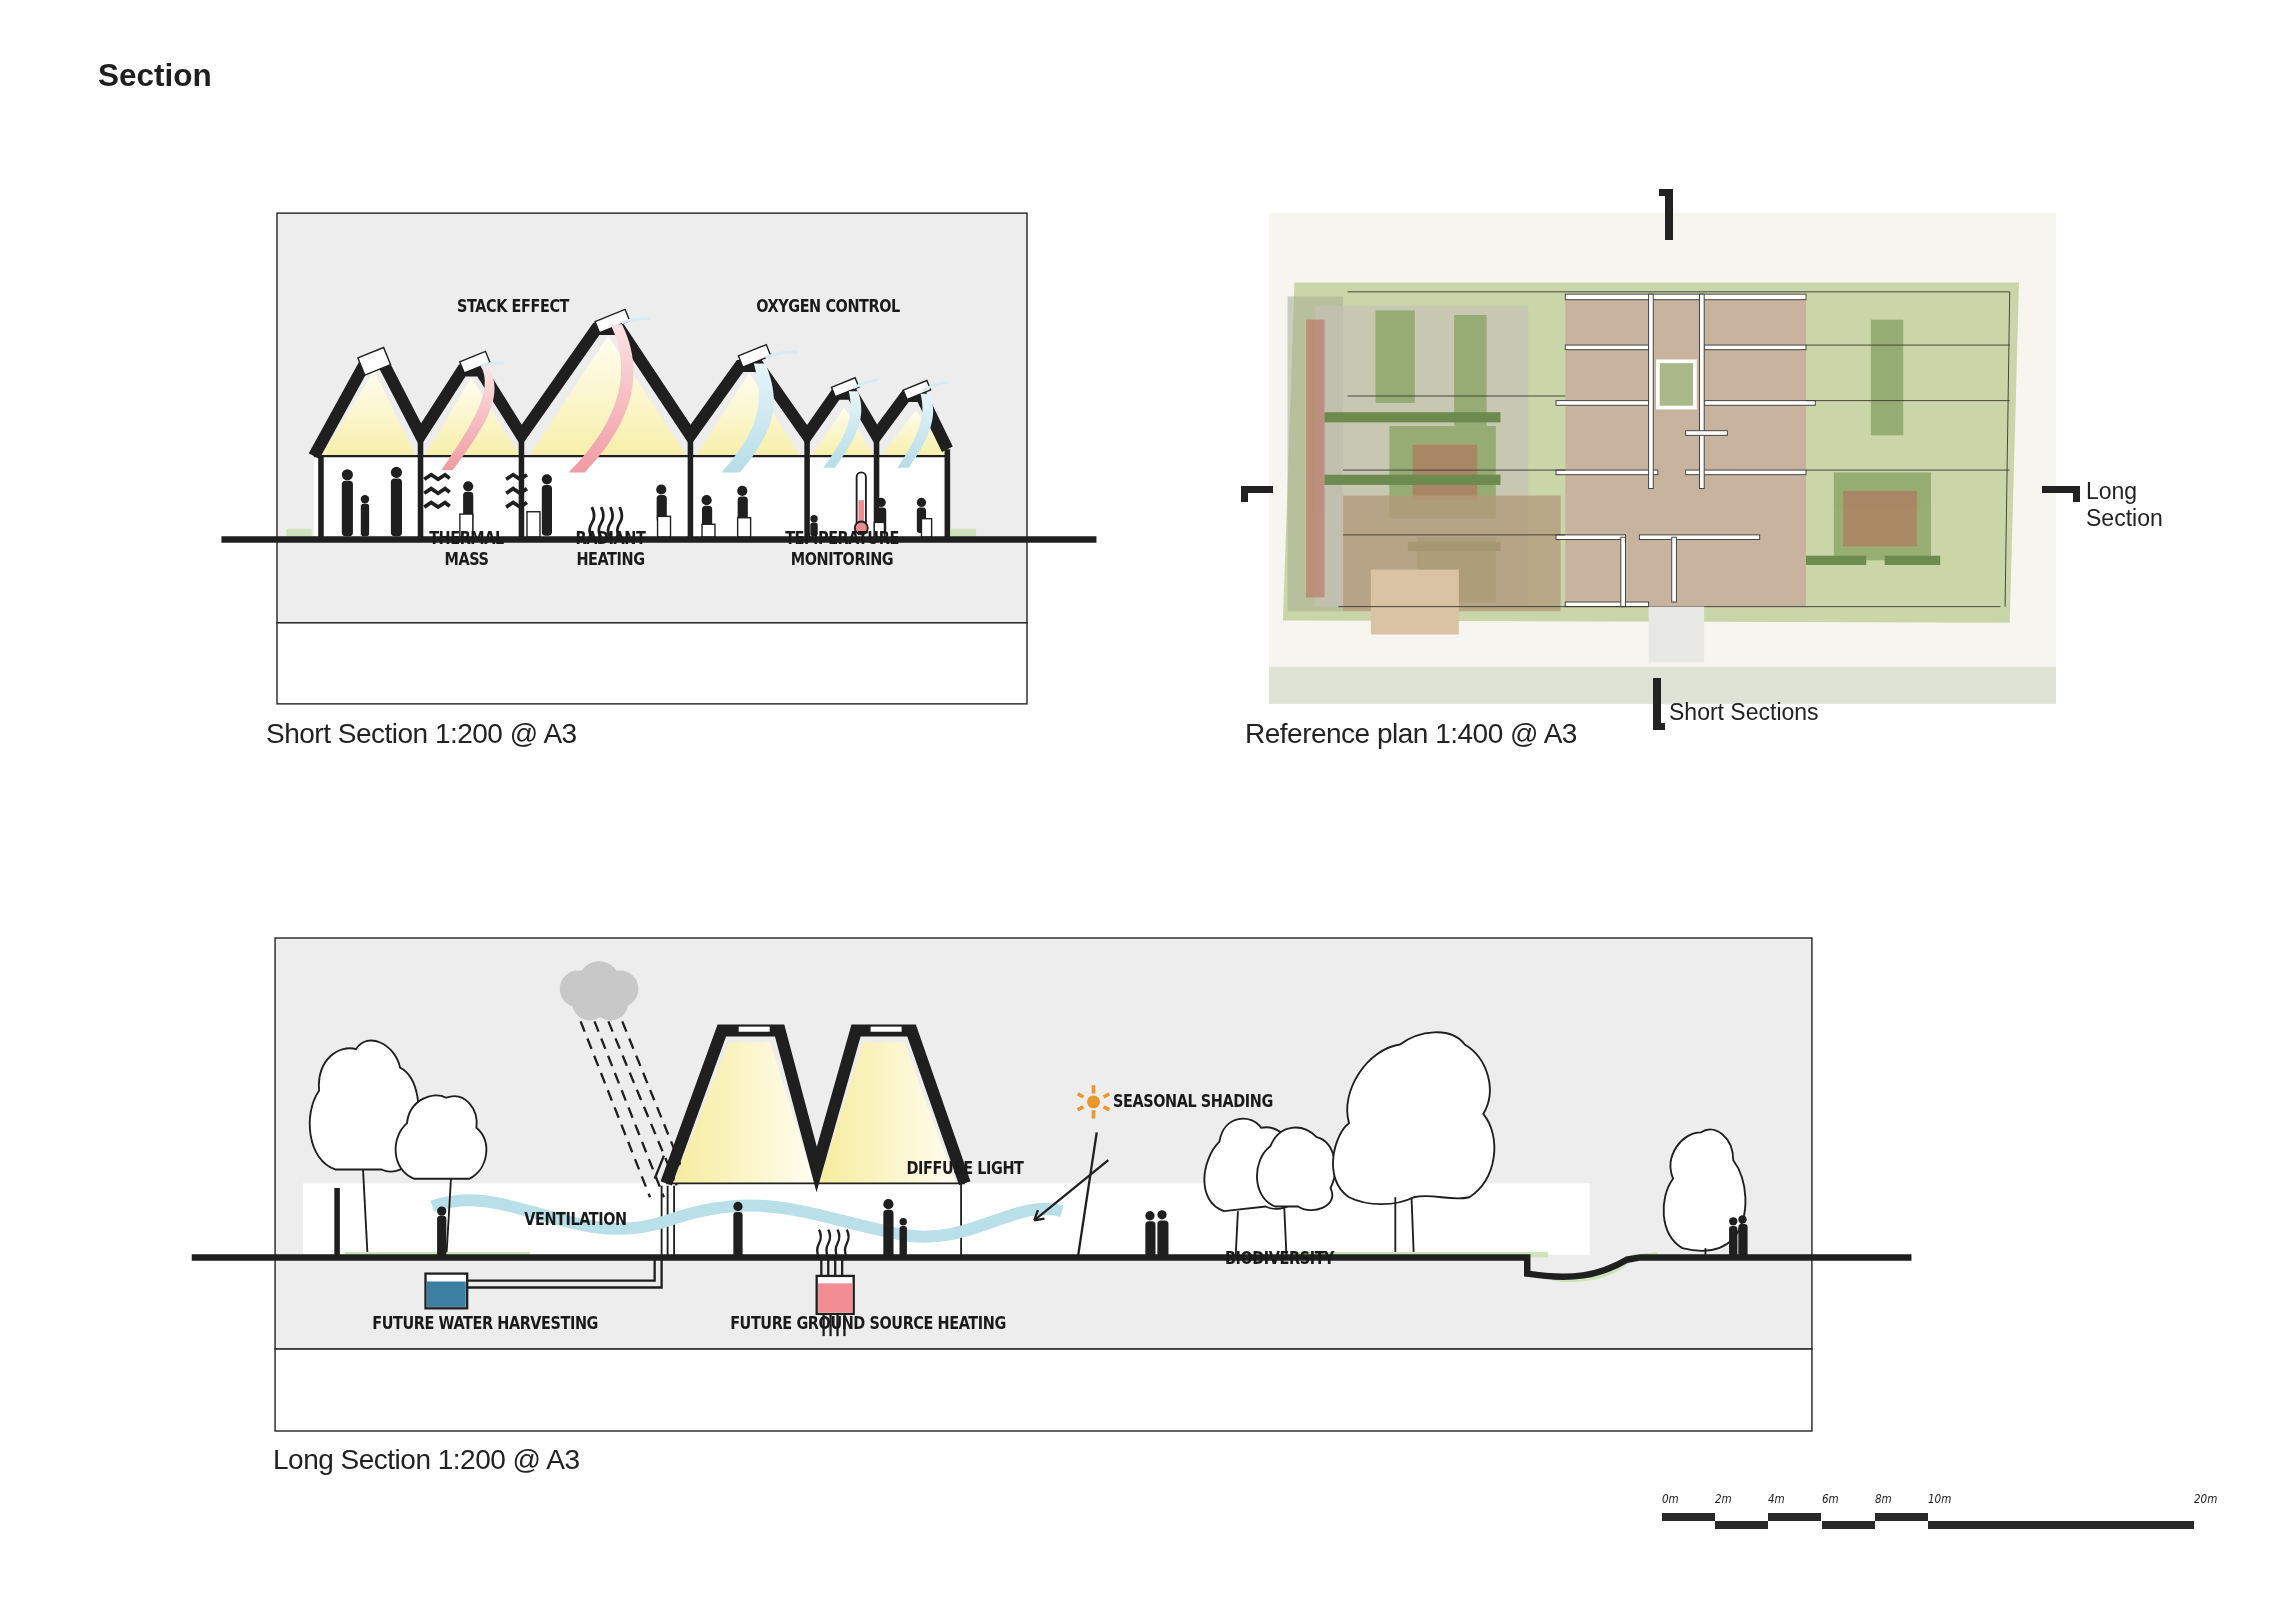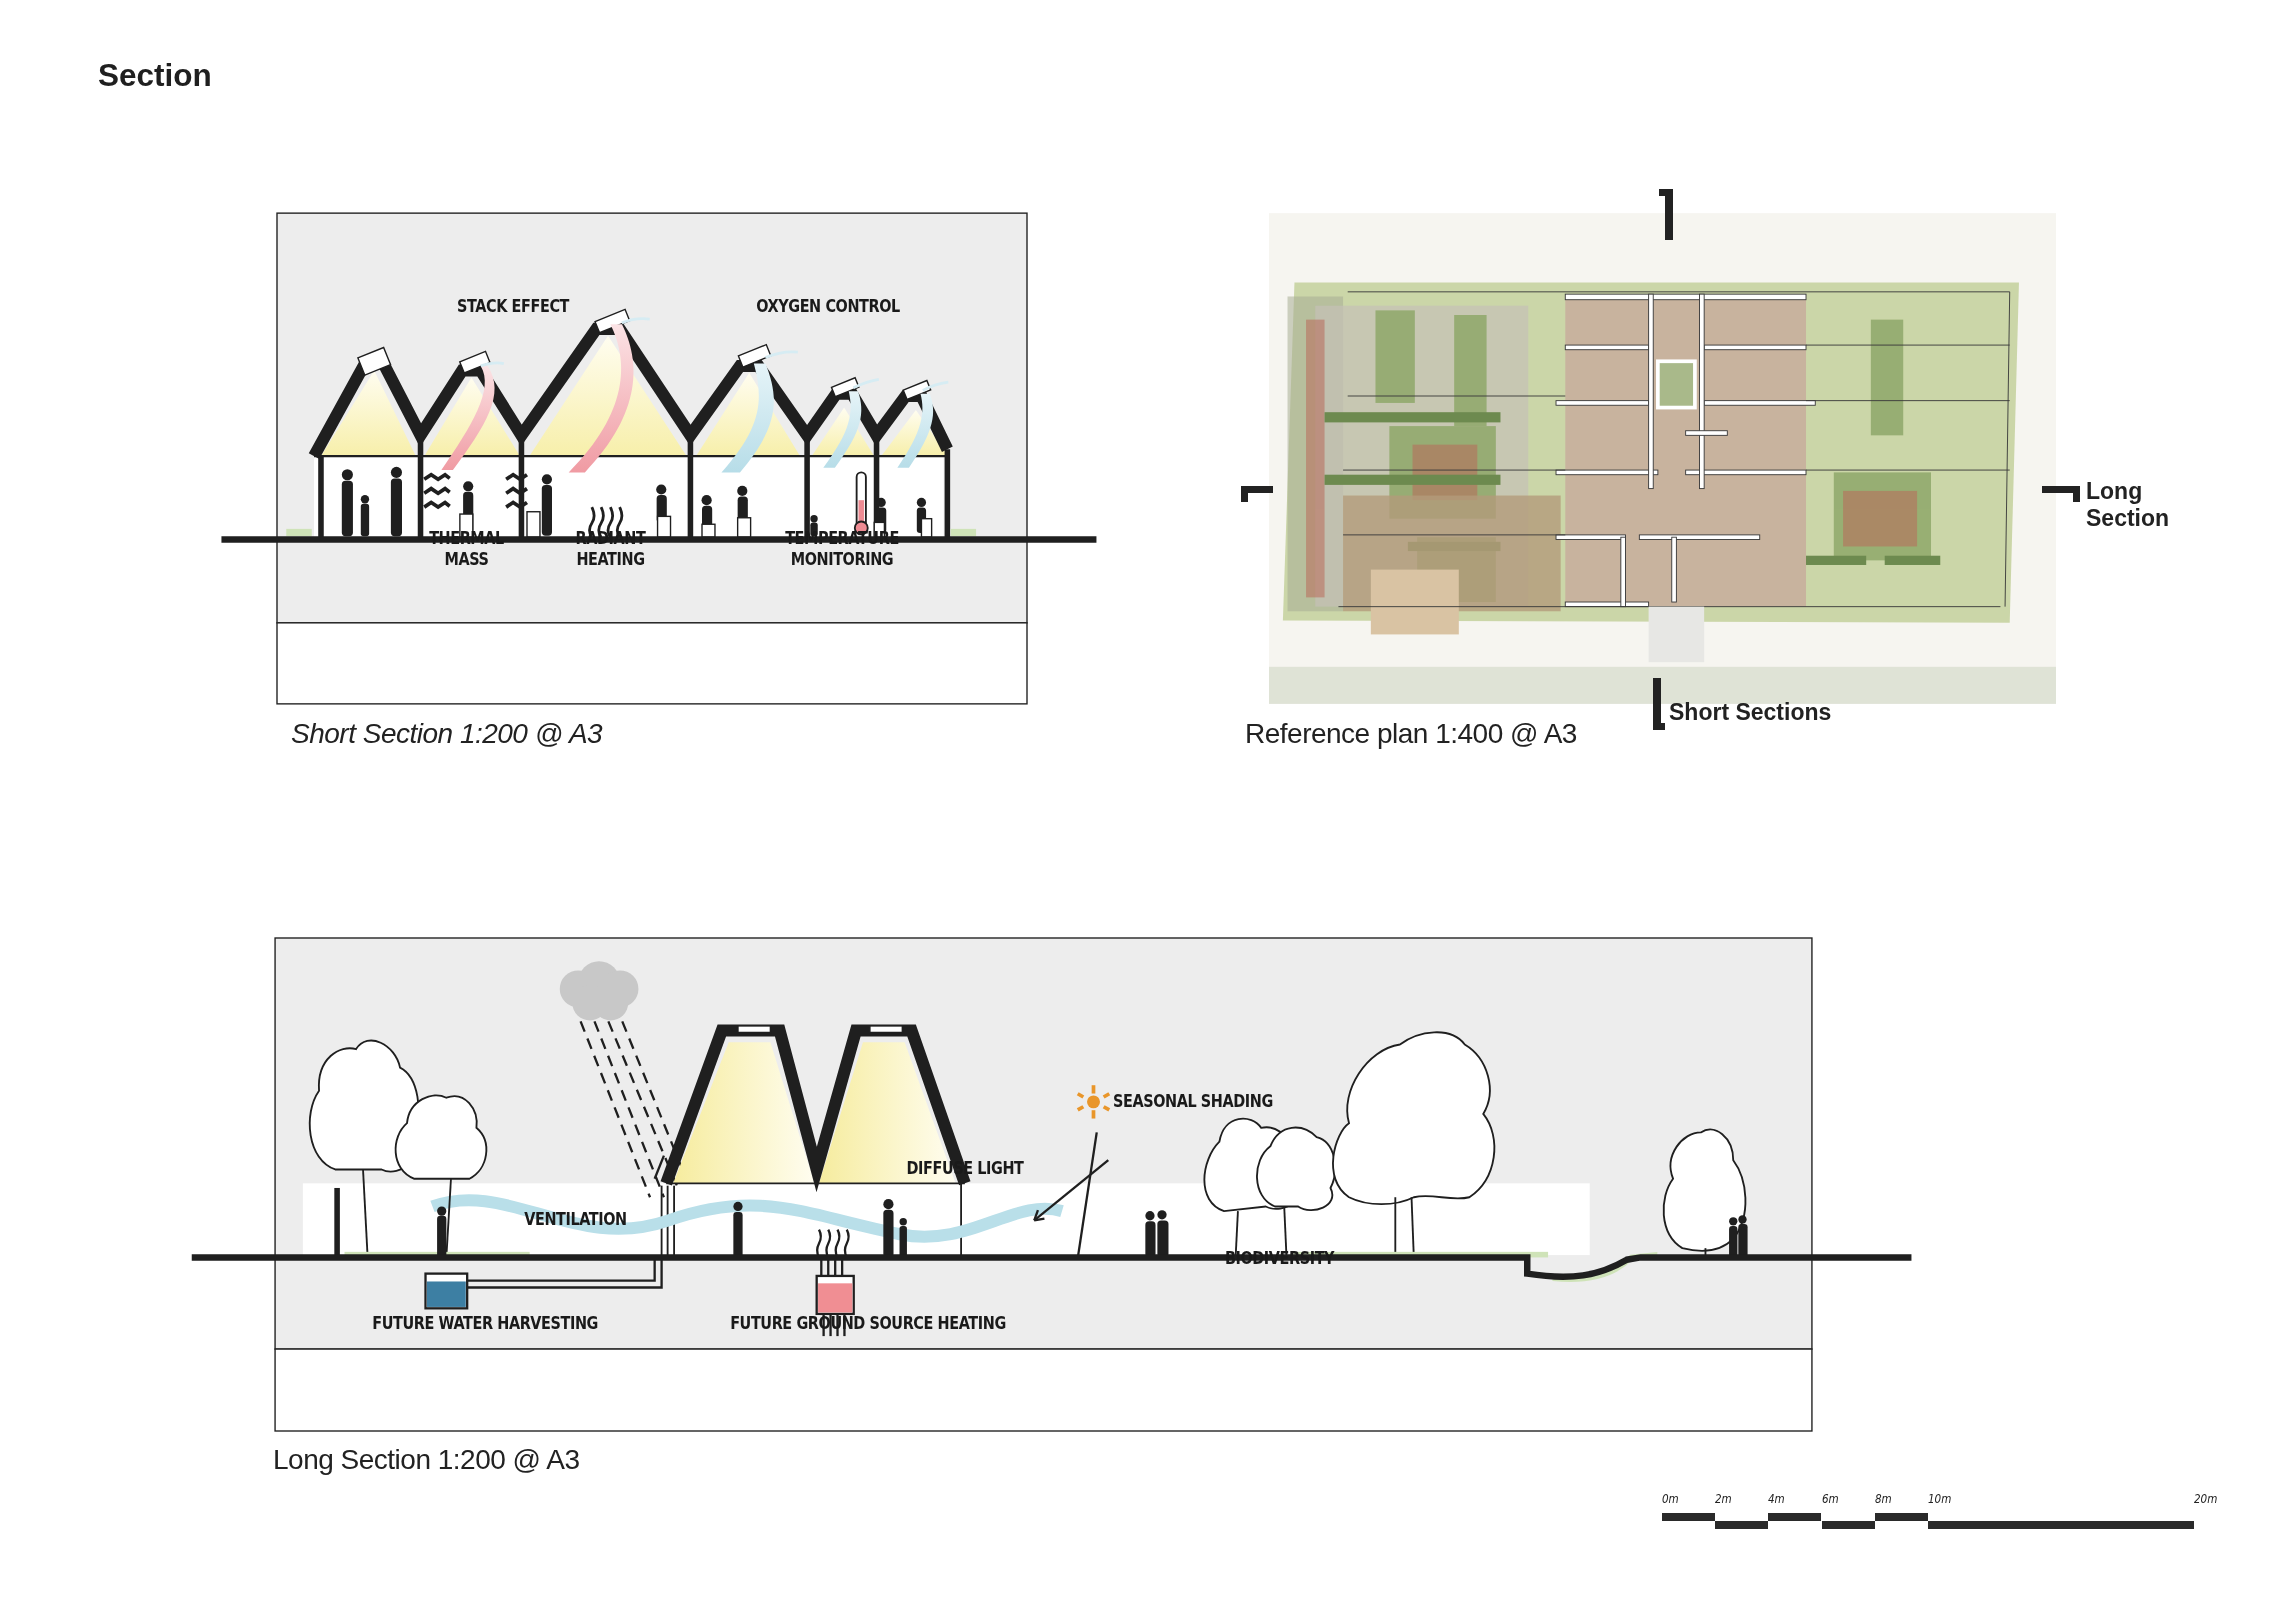--- a/index.html
+++ b/index.html
@@ -153,23 +153,23 @@
   </div>
   <div class="abs lbl" style="left:278px;top:315px;width:111px;">
     <div>RADIANT</div>
     <div>HEATING</div>
   </div>
   <div class="abs lbl" style="left:491px;top:315px;width:148px;">
     <div>TEMPERATURE</div>
     <div>MONITORING</div>
   </div>
 </div>
-<div class="abs caption" style="left:291px;top:718px;font-style:italic;">Short Section 1:200 @ A3</div>
-
-<div class="abs" style="left:1269px;top:213px;width:744px;height:491px;font-weight:bold;">
+<div class="abs caption" style="left:266px;top:718px;">Short Section 1:200 @ A3</div>
+
+<div class="abs" style="left:1269px;top:213px;width:744px;height:491px;">
   <svg width="787" height="491" viewBox="0 0 1700 1060">
 
     <rect x="0" y="0" width="1700" height="1060" fill="#f6f5f0"></rect>
     <rect x="0" y="980" width="1700" height="80" fill="#dfe3d6"></rect>
 
     <polygon points="55,150 1620,150 1600,885 30,880" fill="#cbd6a8"></polygon>
 
     <rect x="40" y="180" width="120" height="680" fill="#a7ad94" opacity="0.55"></rect>
 
     <rect x="100" y="200" width="460" height="650" fill="#c4c0b6" opacity="0.7"></rect>

